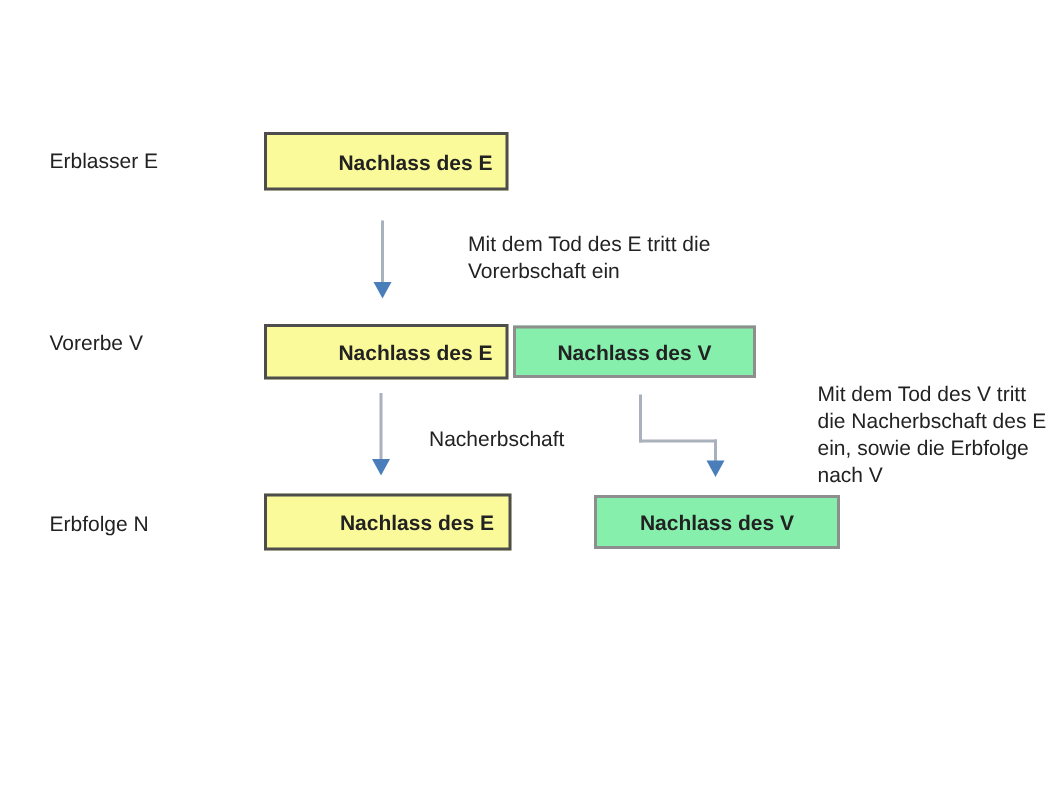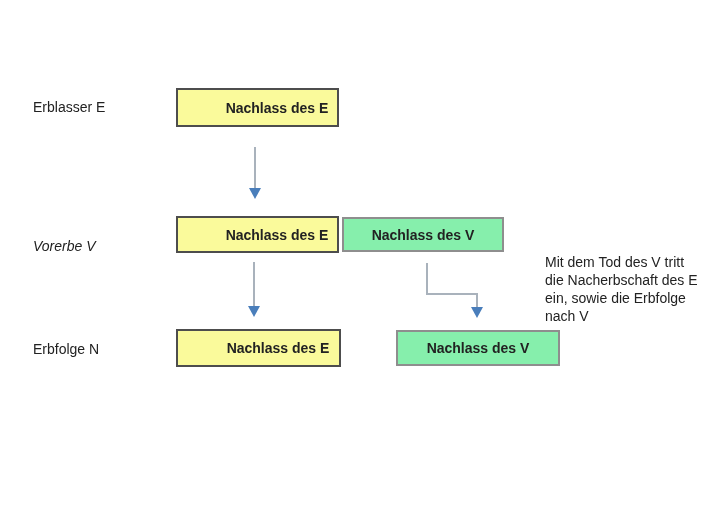--- a/index.html
+++ b/index.html
@@ -77,34 +77,37 @@
   <div class="row-label" style="left:33px; top:99px;">Erblasser E</div>
   <div class="node-box yellow" style="left:176px; top:88px; width:163px; height:39px;">
     <span>Nachlass des E</span>
   </div>
 
   <div>
     <div class="seg" style="left:254px; top:147px; width:2px; height:42px;"></div>
     <div class="head-down" style="left:249px; top:188px;"></div>
   </div>
 
+  <div class="note" style="left:312px; top:153px; width:210px;">Mit dem Tod des E tritt die
+Vorerbschaft ein</div>
 
-  <div class="row-label" style="left:33px; top:238px;font-style:italic;">Vorerbe V</div>
+  <div class="row-label" style="left:33px; top:220px;">Vorerbe V</div>
   <div class="node-box yellow" style="left:176px; top:216px; width:163px; height:37px;">
     <span>Nachlass des E</span>
   </div>
   <div class="node-box white" style="left:342px; top:217px; width:162px; height:35px;">
     <span>Nachlass des V</span>
   </div>
 
   <div>
     <div class="seg" style="left:253px; top:262px; width:2px; height:45px;"></div>
     <div class="head-down" style="left:248px; top:306px;"></div>
   </div>
 
+  <div class="flow-label" style="left:286px; top:284px;">Nacherbschaft</div>
 
   <div>
     <div class="seg" style="left:426px; top:263px; width:2px; height:32px;"></div>
     <div class="seg" style="left:426px; top:293px; width:52px; height:2px;"></div>
     <div class="seg" style="left:476px; top:293px; width:2px; height:15px;"></div>
     <div class="head-down" style="left:471px; top:307px;"></div>
   </div>
 
   <div class="note" style="left:527px; top:253px; width:176px;margin-left:18px;">Mit dem Tod des V tritt
 die Nacherbschaft des E

